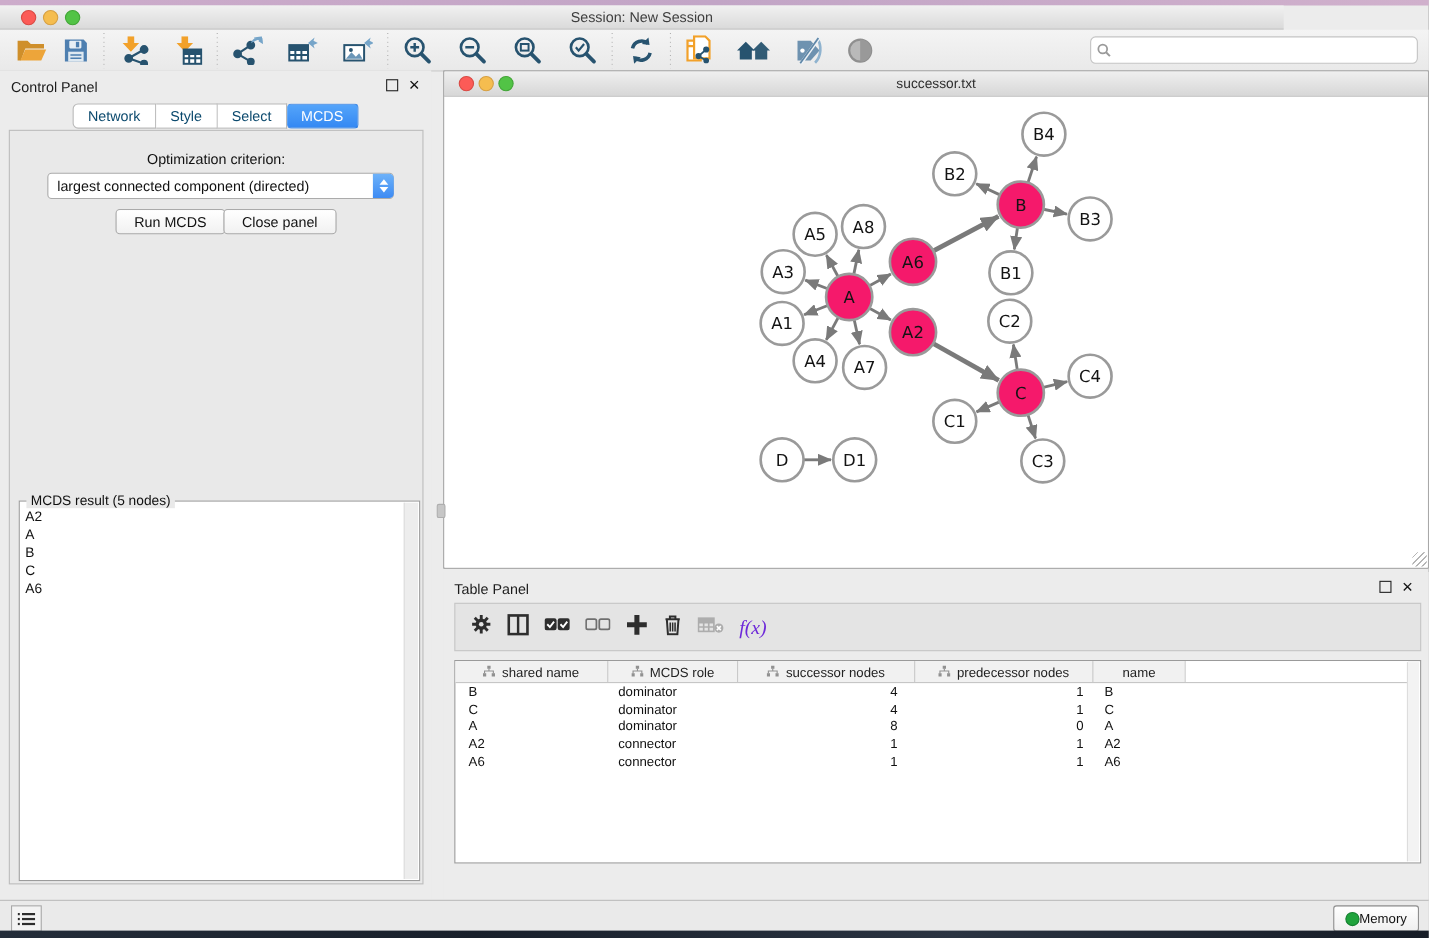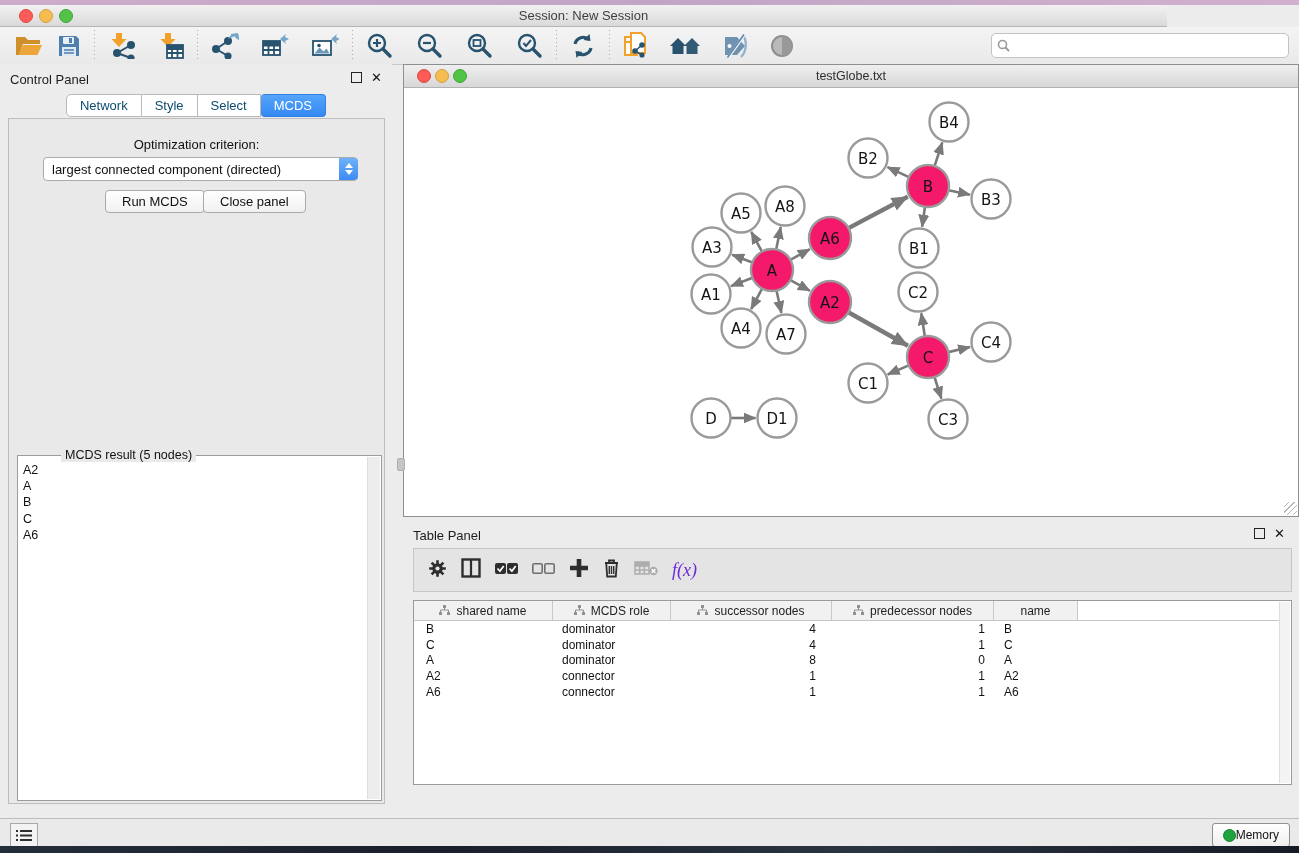--- a/index.html
+++ b/index.html
@@ -41,21 +41,21 @@
   #mcds-dropdown .ddval{flex:1;font-size:13px;padding-left:8px;white-space:nowrap;overflow:hidden;}
   .ddstep{width:19px;height:22px;margin:-1px -1px 0 0;border-radius:0 4px 4px 0;background:linear-gradient(#6db2f9,#3d8bf4);
     display:flex;flex-direction:column;align-items:center;justify-content:center;gap:2px;}
   .chev-up{width:0;height:0;border-left:4px solid transparent;border-right:4px solid transparent;border-bottom:5px solid #fff;}
   .chev-dn{width:0;height:0;border-left:4px solid transparent;border-right:4px solid transparent;border-top:5px solid #fff;}
   .pbtn{position:absolute;top:71px;height:23px;background:linear-gradient(#fff,#f1f1f1);border:1px solid #aaa;
     border-radius:4px;font-size:13px;font-family:inherit;padding:0 16px;color:#111;}
   #run-btn{left:96px;}
   #closep-btn{left:194px;}
   #mcds-result{position:absolute;left:8px;top:336px;width:363px;height:344px;background:#fff;border:1px solid #9c9c9c;}
-  #mcds-legend{position:absolute;left:6px;top:-8px;background:#e9e9e9;padding:0 4px;font-size:12.5px;margin-left:37px;}
+  #mcds-legend{position:absolute;left:6px;top:-8px;background:#e9e9e9;padding:0 4px;font-size:12.5px;}
   #mcds-list{position:absolute;left:2px;top:6px;right:14px;bottom:2px;overflow:hidden;}
   .ritem{font-size:12.5px;line-height:16.2px;padding-left:3px;}
   #mcds-scroll{position:absolute;top:1px;right:1px;bottom:1px;width:12px;background:#ededed;border-left:1px solid #ddd;}
   
   #net-window{left:403px;top:64px;width:896px;height:453px;background:#fff;border:1px solid #8e8e8e;box-sizing:border-box;}
   #net-titlebar{position:absolute;left:0;top:0;right:0;height:22px;background:linear-gradient(#efefef,#d7d7d7);border-bottom:1px solid #b2b2b2;}
   #net-titlebar .title{position:absolute;left:0;right:0;top:4px;text-align:center;font-size:12.5px;color:#2e2e2e;}
   #net-canvas{position:absolute;left:0;top:23px;right:0;bottom:0;background:#fff;}
   #graph-svg text{font-family:"DejaVu Sans","Liberation Sans",sans-serif;font-size:15px;fill:#141414;}
   .vthumb{left:-7px;top:370px;width:6px;height:11px;background:#c6c6c6;border:1px solid #aeaeae;border-radius:2px;}
@@ -293,21 +293,21 @@
         <div id="mcds-scroll"></div>
       </div>
     </div>
   </div>
 
   <div id="net-window" class="abs">
     <div id="net-titlebar">
       <span class="tl red" style="left:13px;top:4px"></span>
       <span class="tl yel" style="left:31px;top:4px"></span>
       <span class="tl grn" style="left:49px;top:4px"></span>
-      <div class="title">testGlobe.txt</div>
+      <div class="title">successor.txt</div>
     </div>
     <div id="net-canvas">
       <svg id="graph-svg" width="894" height="428" viewBox="0 0 894 428">
         <defs>
           <marker id="arr" markerUnits="userSpaceOnUse" markerWidth="13" markerHeight="11" refX="12" refY="5.5" orient="auto">
               <path d="M0,0 L13,5.5 L0,11 z" fill="#7a7a7a"></path>
             </marker>
           <marker id="arrT" markerUnits="userSpaceOnUse" markerWidth="17" markerHeight="14" refX="16" refY="7" orient="auto">
               <path d="M0,0 L17,7 L0,14 z" fill="#7a7a7a"></path>
             </marker>

